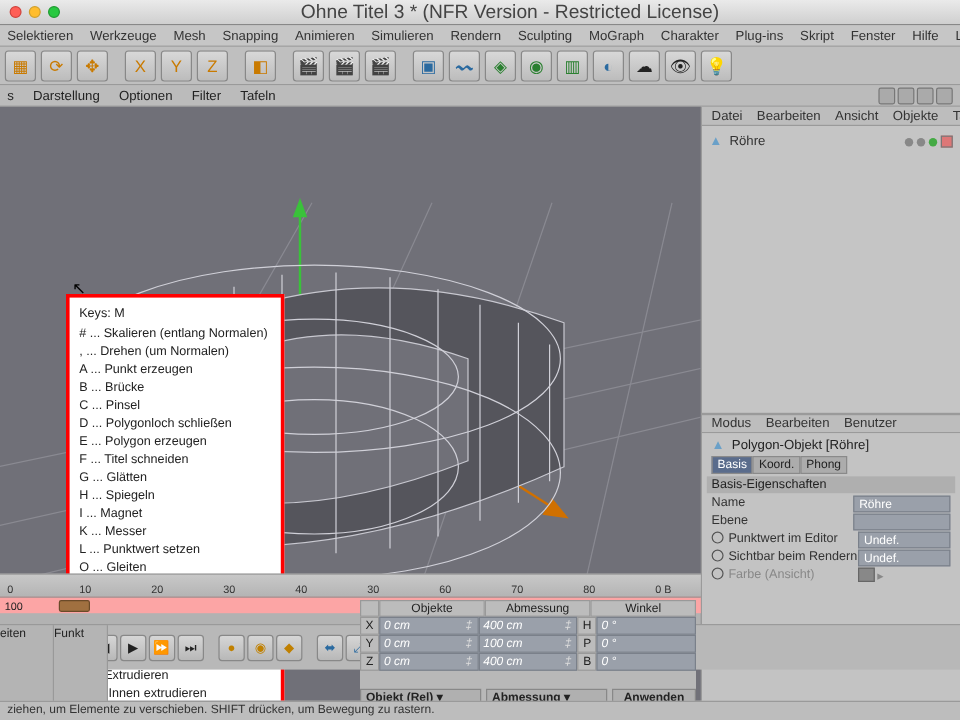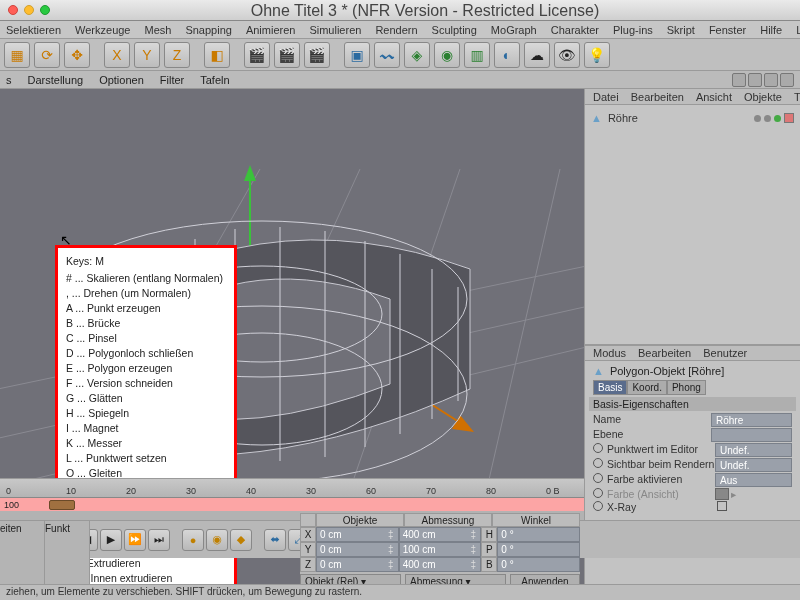--- a/index.html
+++ b/index.html
@@ -62,23 +62,23 @@
   .pbtn.play{color:#1a8a1a;font-size:13px;}
   .pbtn.o{color:#c08000;}
   .pbtn.b{color:#2a6aa0;}
   .coords{position:absolute;right:220px;bottom:10px;width:280px;background:#b8b8b8;font-size:10px;}
   .crow-h{display:flex;gap:0;height:14px;}
   .crow-h div{flex:1;text-align:center;background:#bcbcbc;border:1px solid #999;font-size:10px;line-height:13px;}
   .crow-h div:first-child{flex:0 0 16px;}
   .crow{display:flex;height:15px;}
   .crow .ax{flex:0 0 16px;background:#bcbcbc;border:1px solid #999;text-align:center;line-height:14px;}
   .crow .cv{flex:1;background:#9aa0aa;border:1px solid #7a808a;color:#fff;padding:0 3px;line-height:14px;display:flex;}
-  .crow .cv span{flex:1;}
+  .crow .cv span{flex:1;font-style:italic;}
   .crow .cv .sp{flex:0 0 8px;text-align:center;color:#ddd;}
-  .crow-f{display:flex;height:16px;margin-top:2px;gap:4px;}
+  .crow-f{display:flex;height:16px;margin-top:15px;gap:4px;font-weight:bold;}
   .crow-f .dd{flex:1;background:#b0b0b0;border:1px solid #888;font-size:10px;padding:0 4px;line-height:14px;}
   .crow-f .ap{flex:0 0 70px;background:#b0b0b0;border:1px solid #888;text-align:center;line-height:14px;}
   .leftpane{position:absolute;left:0;bottom:0;width:90px;height:80px;background:#b4b4b4;border-top:1px solid #999;display:flex;}
   .leftpane .ltab{flex:1;font-size:10px;padding-top:2px;border-right:1px solid #999;}
   .statusbar{position:absolute;left:0;bottom:0;height:16px;width:800px;background:#bdbdbd;border-top:1px solid #9a9a9a;font-size:10px;padding:1px 6px;color:#333;}
 </style>
 </head>
 <body>
 
 <div class="titlebar">
@@ -202,21 +202,21 @@
 
     <div class="popup">
       <div class="hdr">Keys: M</div>
       <div># ... Skalieren (entlang Normalen)</div>
       <div>, ... Drehen (um Normalen)</div>
       <div>A ... Punkt erzeugen</div>
       <div>B ... Brücke</div>
       <div>C ... Pinsel</div>
       <div>D ... Polygonloch schließen</div>
       <div>E ... Polygon erzeugen</div>
-      <div>F ... Version schneiden</div>
+      <div>F ... Titel schneiden</div>
       <div>G ... Glätten</div>
       <div>H ... Spiegeln</div>
       <div>I ... Magnet</div>
       <div>K ... Messer</div>
       <div>L ... Punktwert setzen</div>
       <div>O ... Gleiten</div>
       <div>P ... Vernähen</div>
       <div>Q ... Verschmelzen</div>
       <div>R ... HyperNURBS-Wichtung setzen</div>
       <div>S ... Bevel</div>
@@ -275,33 +275,23 @@
           <span class="lbl" style="width:108px">Punktwert im Editor</span>
           <span class="val">Undef.</span>
         </div>
       <div class="prow">
           <span class="circ"></span>
           <span class="lbl" style="width:108px">Sichtbar beim Rendern</span>
           <span class="val">Undef.</span>
         </div>
       <div class="prow">
           <span class="circ"></span>
-          <span class="lbl" style="width:108px">Farbe aktivieren</span>
-          <span class="val">Aus</span>
-        </div>
-      <div class="prow">
-          <span class="circ"></span>
           <span class="lbl" style="width:108px;color:#888">Farbe (Ansicht)</span>
           <span style="width:14px;height:12px;background:#888;border:1px solid #666"></span>
           <span style="color:#888;margin-left:2px">▸</span>
-        </div>
-      <div class="prow">
-          <span class="circ"></span>
-          <span class="lbl" style="width:108px">X-Ray</span>
-          <span class="box"></span>
         </div>
     </div>
   </div>
 </div>
 
 <div class="timeline">
   <div class="ruler">
     <span style="left:6px">0</span>
     <span style="left:66px">10</span>
     <span style="left:126px">20</span>

